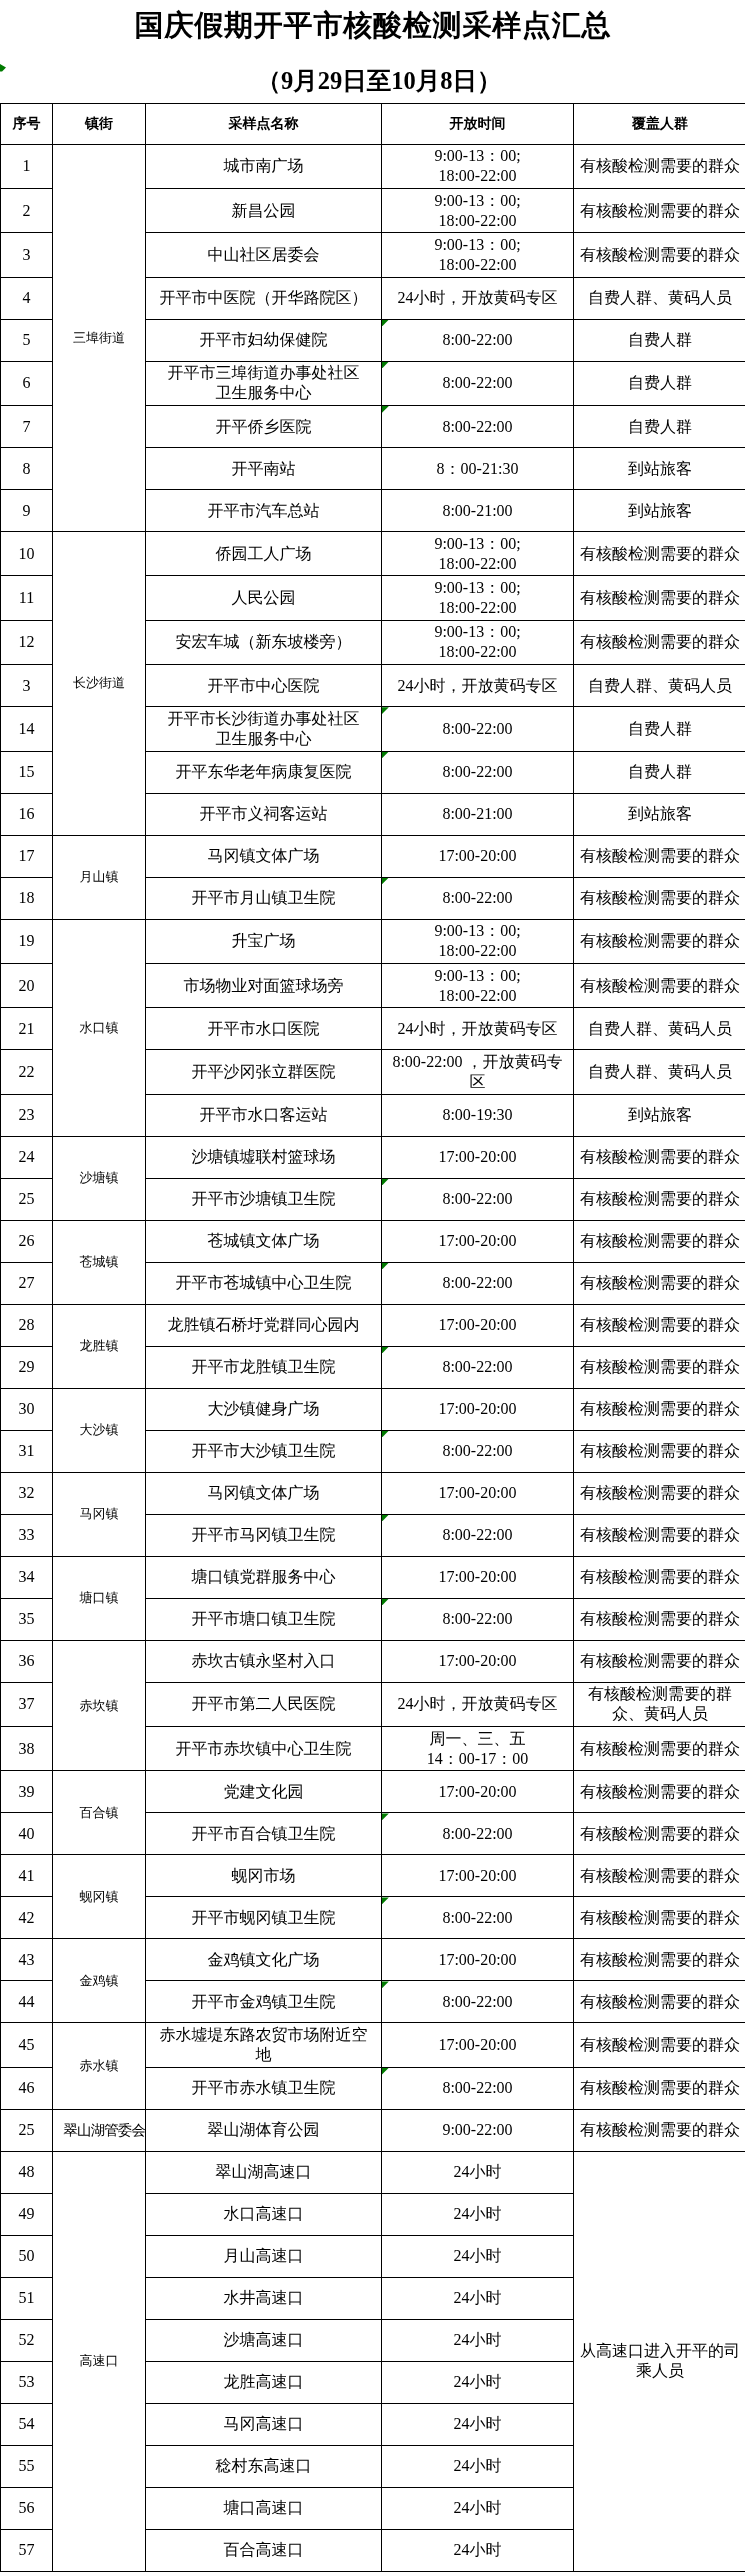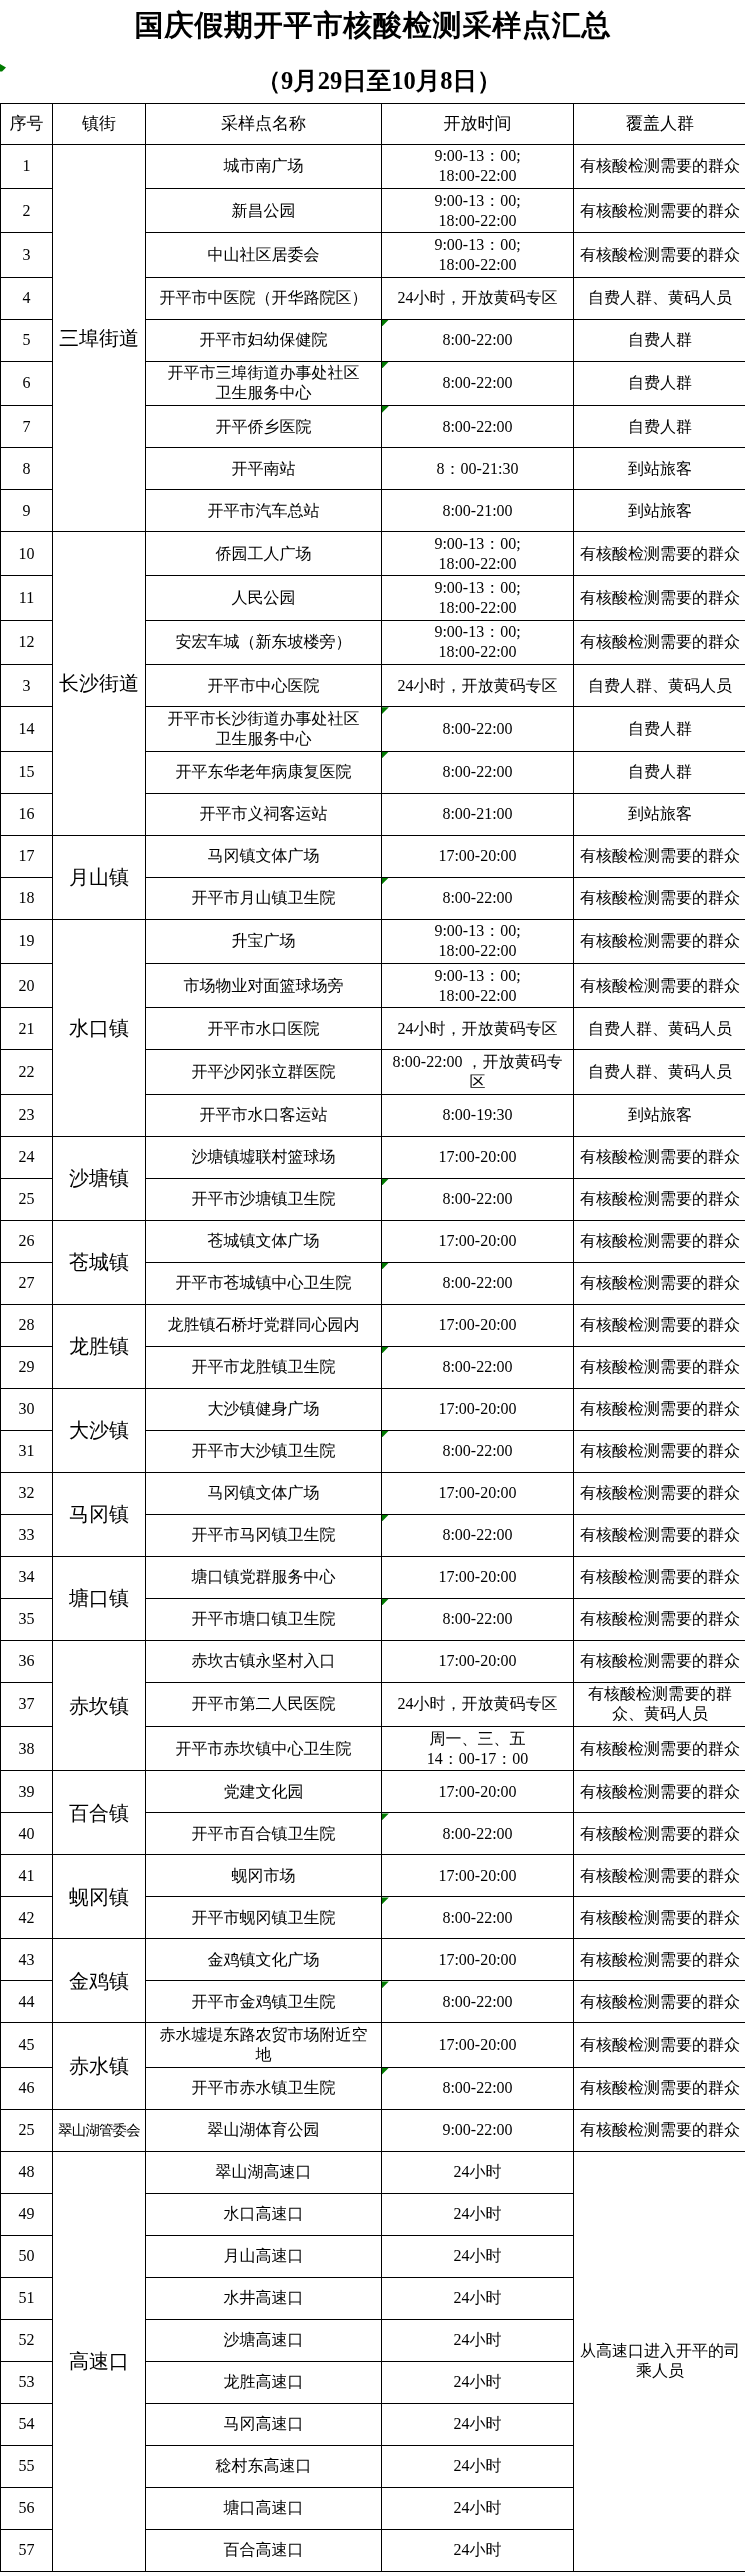--- a/index.html
+++ b/index.html
@@ -36,25 +36,25 @@
   th,td{
     border:0.8px solid #000;
     text-align:center;vertical-align:middle;
     font-size:16px;line-height:20px;
     padding:1.7px 3.4px;
     position:relative;
     overflow:hidden;
     word-break:break-all;
   }
   thead tr{height:41px;}
-  th{font-weight:normal;font-size:17px;}
+  th{font-weight:bold;font-size:14px;}
   tbody tr{height:42px;}
   td.c-no{font-size:16px;}
-  td.c-town{font-size:20px;padding:1.7px 1.7px;}
-  td.c-town.small{font-size:14.4px;letter-spacing:-0.8px;padding:1.7px 0;}
+  td.c-town{font-size:13px;padding:1.7px 1.7px;}
+  td.c-town.small{font-size:14.4px;letter-spacing:-0.8px;padding:1.7px 0;text-align:right;}
   td.c-name{padding:1.7px 6.8px;white-space:pre-line;}
   td.c-time{white-space:pre-line;}
   td.c-cover{padding:1.7px 3.4px;margin-left:36px;}
   .corner{
     position:absolute;top:0;left:0;width:6.8px;height:6.8px;
     background:#007a00;
     clip-path:polygon(0 0,100% 0,0 100%);
   }
 </style>
 </head>

